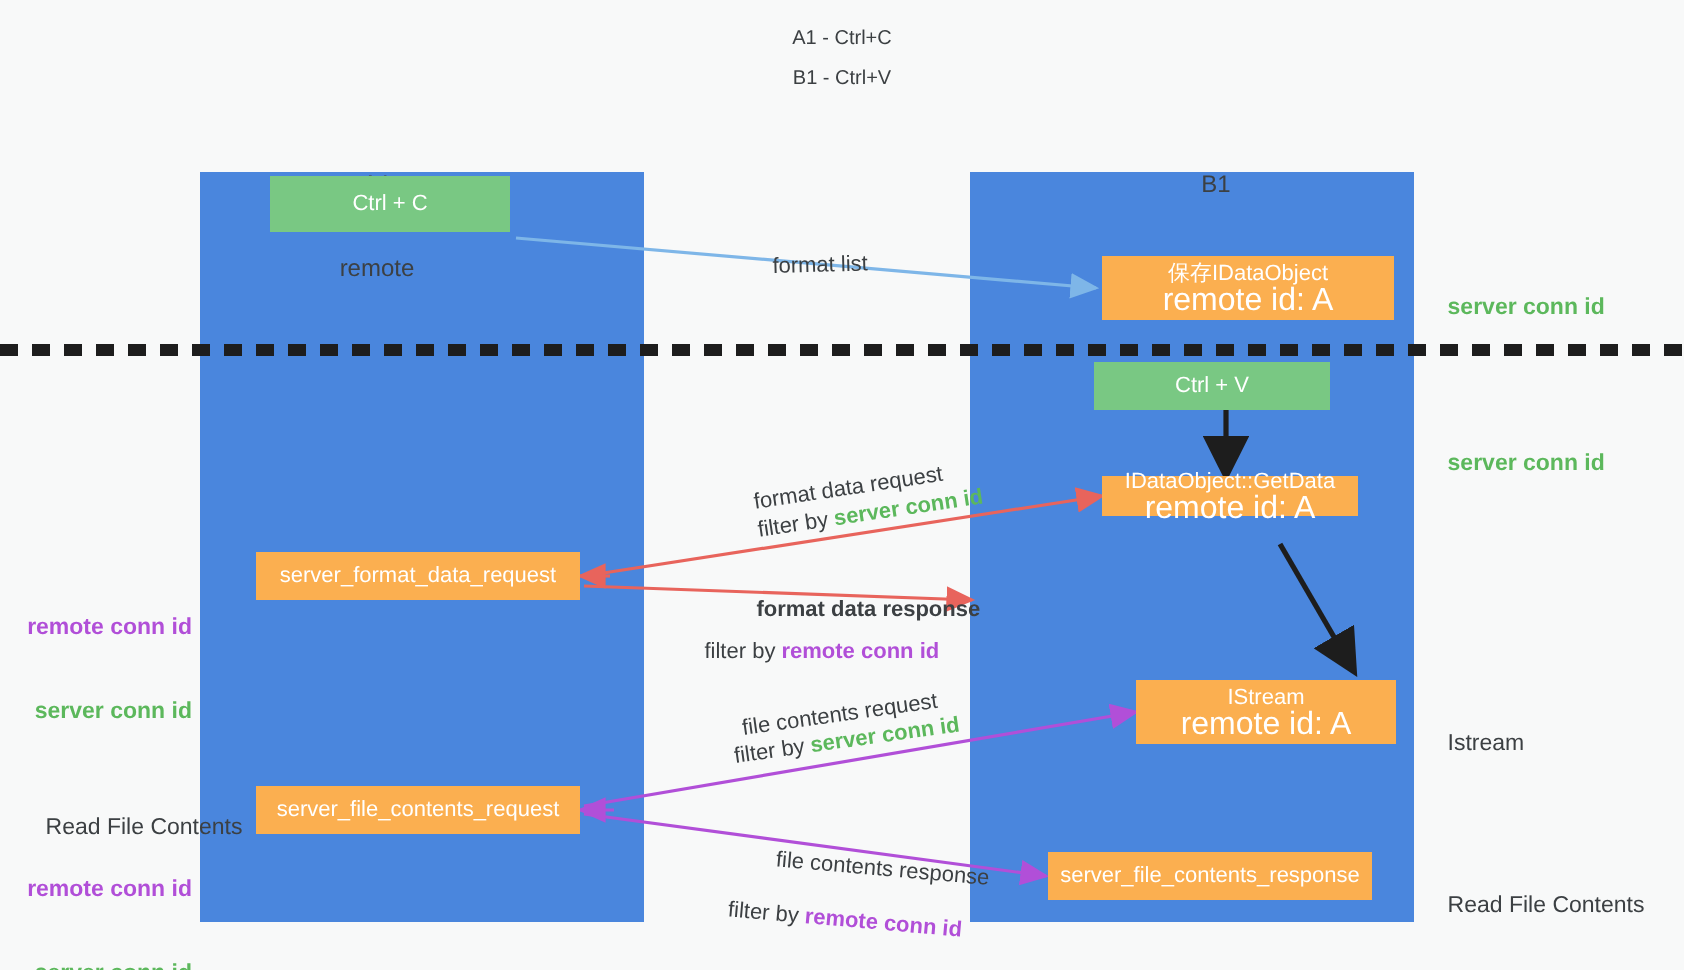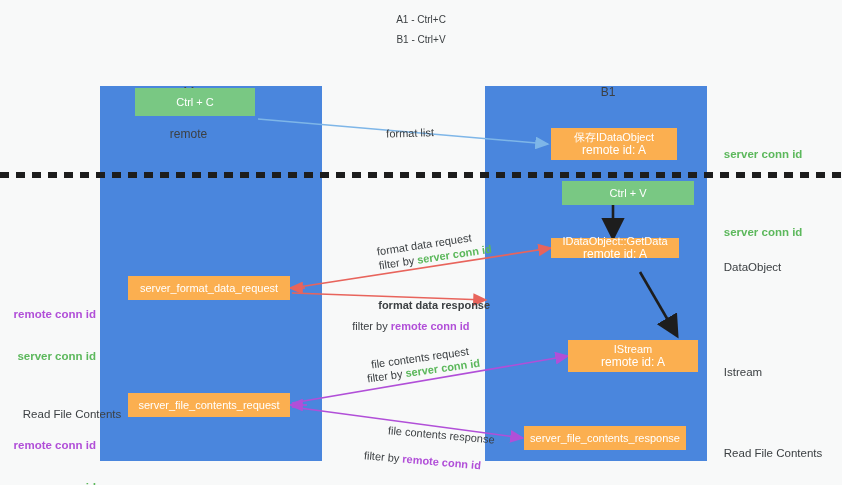--- a/index.html
+++ b/index.html
@@ -45,21 +45,21 @@
     align-items: center;
     justify-content: center;
     text-align: center;
     color: #ffffff;
     font-size: 11px;
     line-height: 13px;
     white-space: pre;
   }
   .node.green { background: #79c883; }
   .node.orange { background: #fbaf50; }
-  .node .l2 { font-size: 12px; }
+  .node .l2 { font-size: 16px; }
   .edge-label {
     position: absolute;
     font-size: 11px;
     color: #3c4043;
     white-space: pre;
     line-height: 14px;
   }
   .side-label {
     position: absolute;
     font-size: 11.5px;
@@ -149,26 +149,26 @@
 
     <line x1="307" y1="405" x2="290" y2="405" stroke="#b14fd8" stroke-width="1.6" marker-end="url(#ah-purple)"></line>
   </svg>
 
   <div class="dash"></div>
 
   <div class="node green" style="left:135px; top:88px; width:120px; height:28px;">
     <span>Ctrl + C</span>
   </div>
 
-  <div class="node orange" style="left:551px; top:128px; width:126px; height:32px;">
+  <div class="node orange" style="left:551px; top:128px; width:146px; height:32px;">
     <span>保存IDataObject</span>
     <span class="l2">remote id: A</span>
   </div>
 
-  <div class="node green" style="left:562px; top:181px; width:132px; height:24px;">
+  <div class="node green" style="left:547px; top:181px; width:118px; height:24px;">
     <span>Ctrl + V</span>
   </div>
 
   <div class="node orange" style="left:551px; top:238px; width:128px; height:20px;">
     <span>IDataObject::GetData</span>
     <span class="l2">remote id: A</span>
   </div>
 
   <div class="node orange" style="left:568px; top:340px; width:130px; height:32px;">
     <span>IStream</span>
@@ -219,23 +219,20 @@
   <div class="edge-label rot" style="left:350px; top:433px; transform: rotate(5deg);">
     <span>filter by </span><span class="purple-txt">remote conn id</span>
   </div>
 
   <div class="side-label green-txt" style="left:711px; top:132px;">
     <span>server conn id</span>
   </div>
   <div class="side-label green-txt" style="left:711px; top:210px;">
     <span>server conn id</span>
   </div>
-  <div class="side-label" style="left:711px; top:245px;">
-    <span>DataObject</span>
-  </div>
   <div class="side-label" style="left:711px; top:350px;">
     <span>Istream</span>
   </div>
   <div class="side-label" style="left:711px; top:431px;">
     <span>Read File Contents</span>
   </div>
 
   <div class="conn-stack" style="left:0px; top:279px; width:96px;">
     <div class="purple-txt">remote conn id</div>
     <div class="green-txt">server conn id</div>

